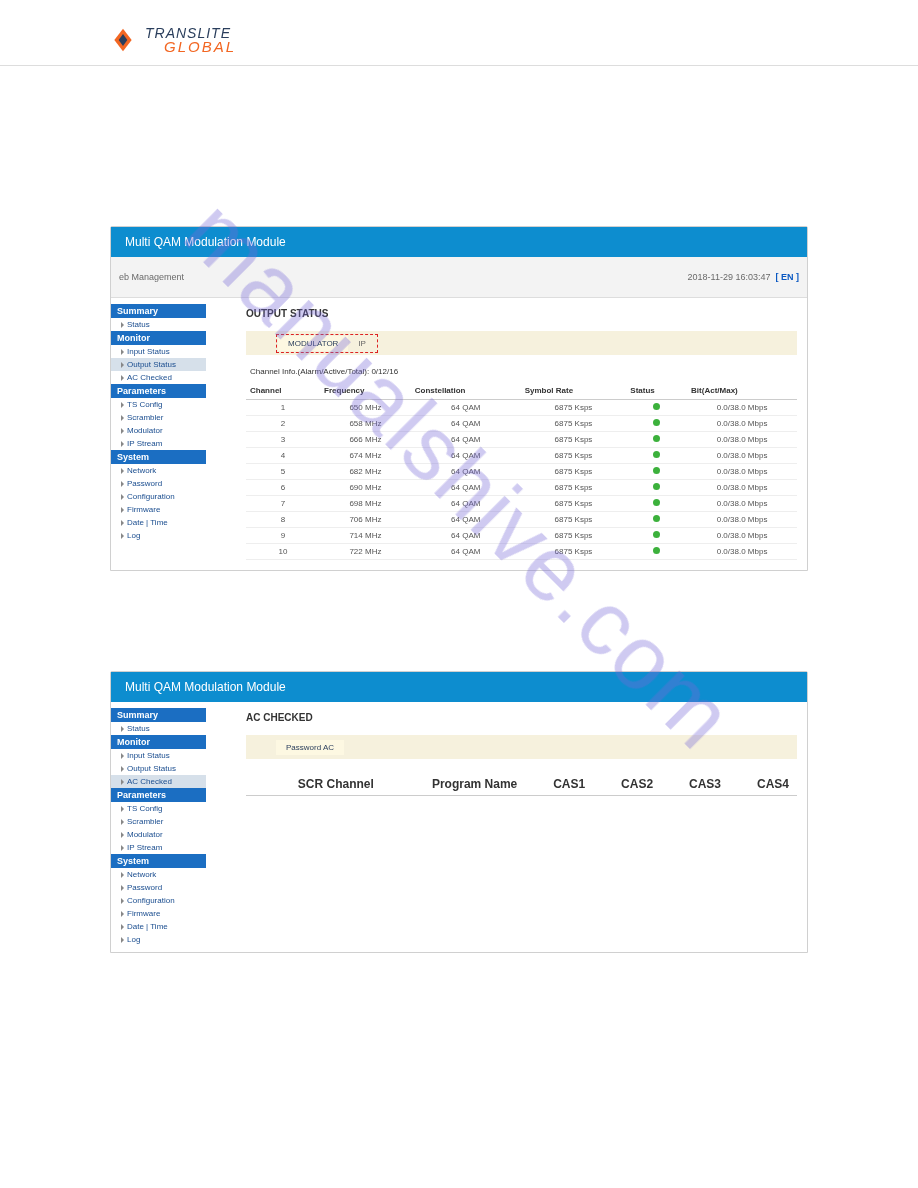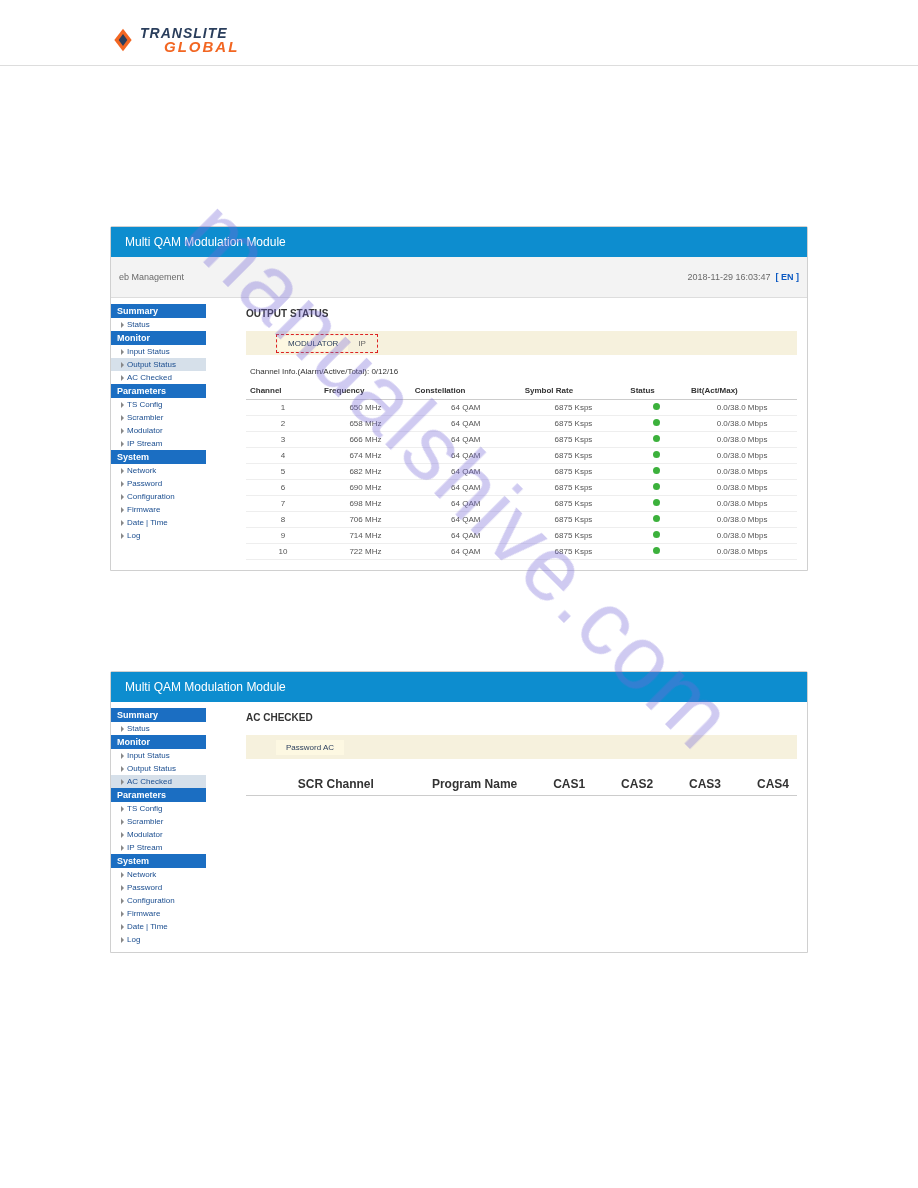--- a/index.html
+++ b/index.html
@@ -1,18 +1,18 @@
 <!DOCTYPE html>
 <html><head>
 <meta charset="utf-8">
 <style>
   * { box-sizing: border-box; margin: 0; padding: 0; }
   body { font-family: Arial, sans-serif; background: #fff; width: 918px; margin: 0 auto; font-size: 10px; }
   .page-header { padding: 25px 110px 10px; border-bottom: 1px solid #ddd; }
-  .logo { display: flex; align-items: center; font-weight: bold; font-style: italic; }
+  .logo { display: flex; align-items: center; font-weight: normal; font-style: italic; text-align: center; }
   .logo-icon { width: 26px; height: 26px; margin-right: 4px; }
   .logo-text { font-size: 14px; color: #2a3e5c; letter-spacing: 1px; }
   .logo-sub { font-size: 15px; color: #f26622; letter-spacing: 2px; margin-left: 24px; margin-top: -3px; }
   
   .content-area { padding: 30px 110px; }
   
   .section { margin-bottom: 80px; }
   .app-window { border: 1px solid #d0d0d0; background: #f3f3f3; border-radius: 2px 2px 0 0; margin-top: 130px; }
   .app-titlebar { background: #0d8dcf; color: #fff; padding: 8px 14px; font-size: 12px; font-weight: 300; }
   .app-subbar { background: #f3f3f3; color: #6a6a6a; padding: 15px 8px; font-size: 9px; display: flex; justify-content: space-between; border-bottom: 1px solid #ddd; }

